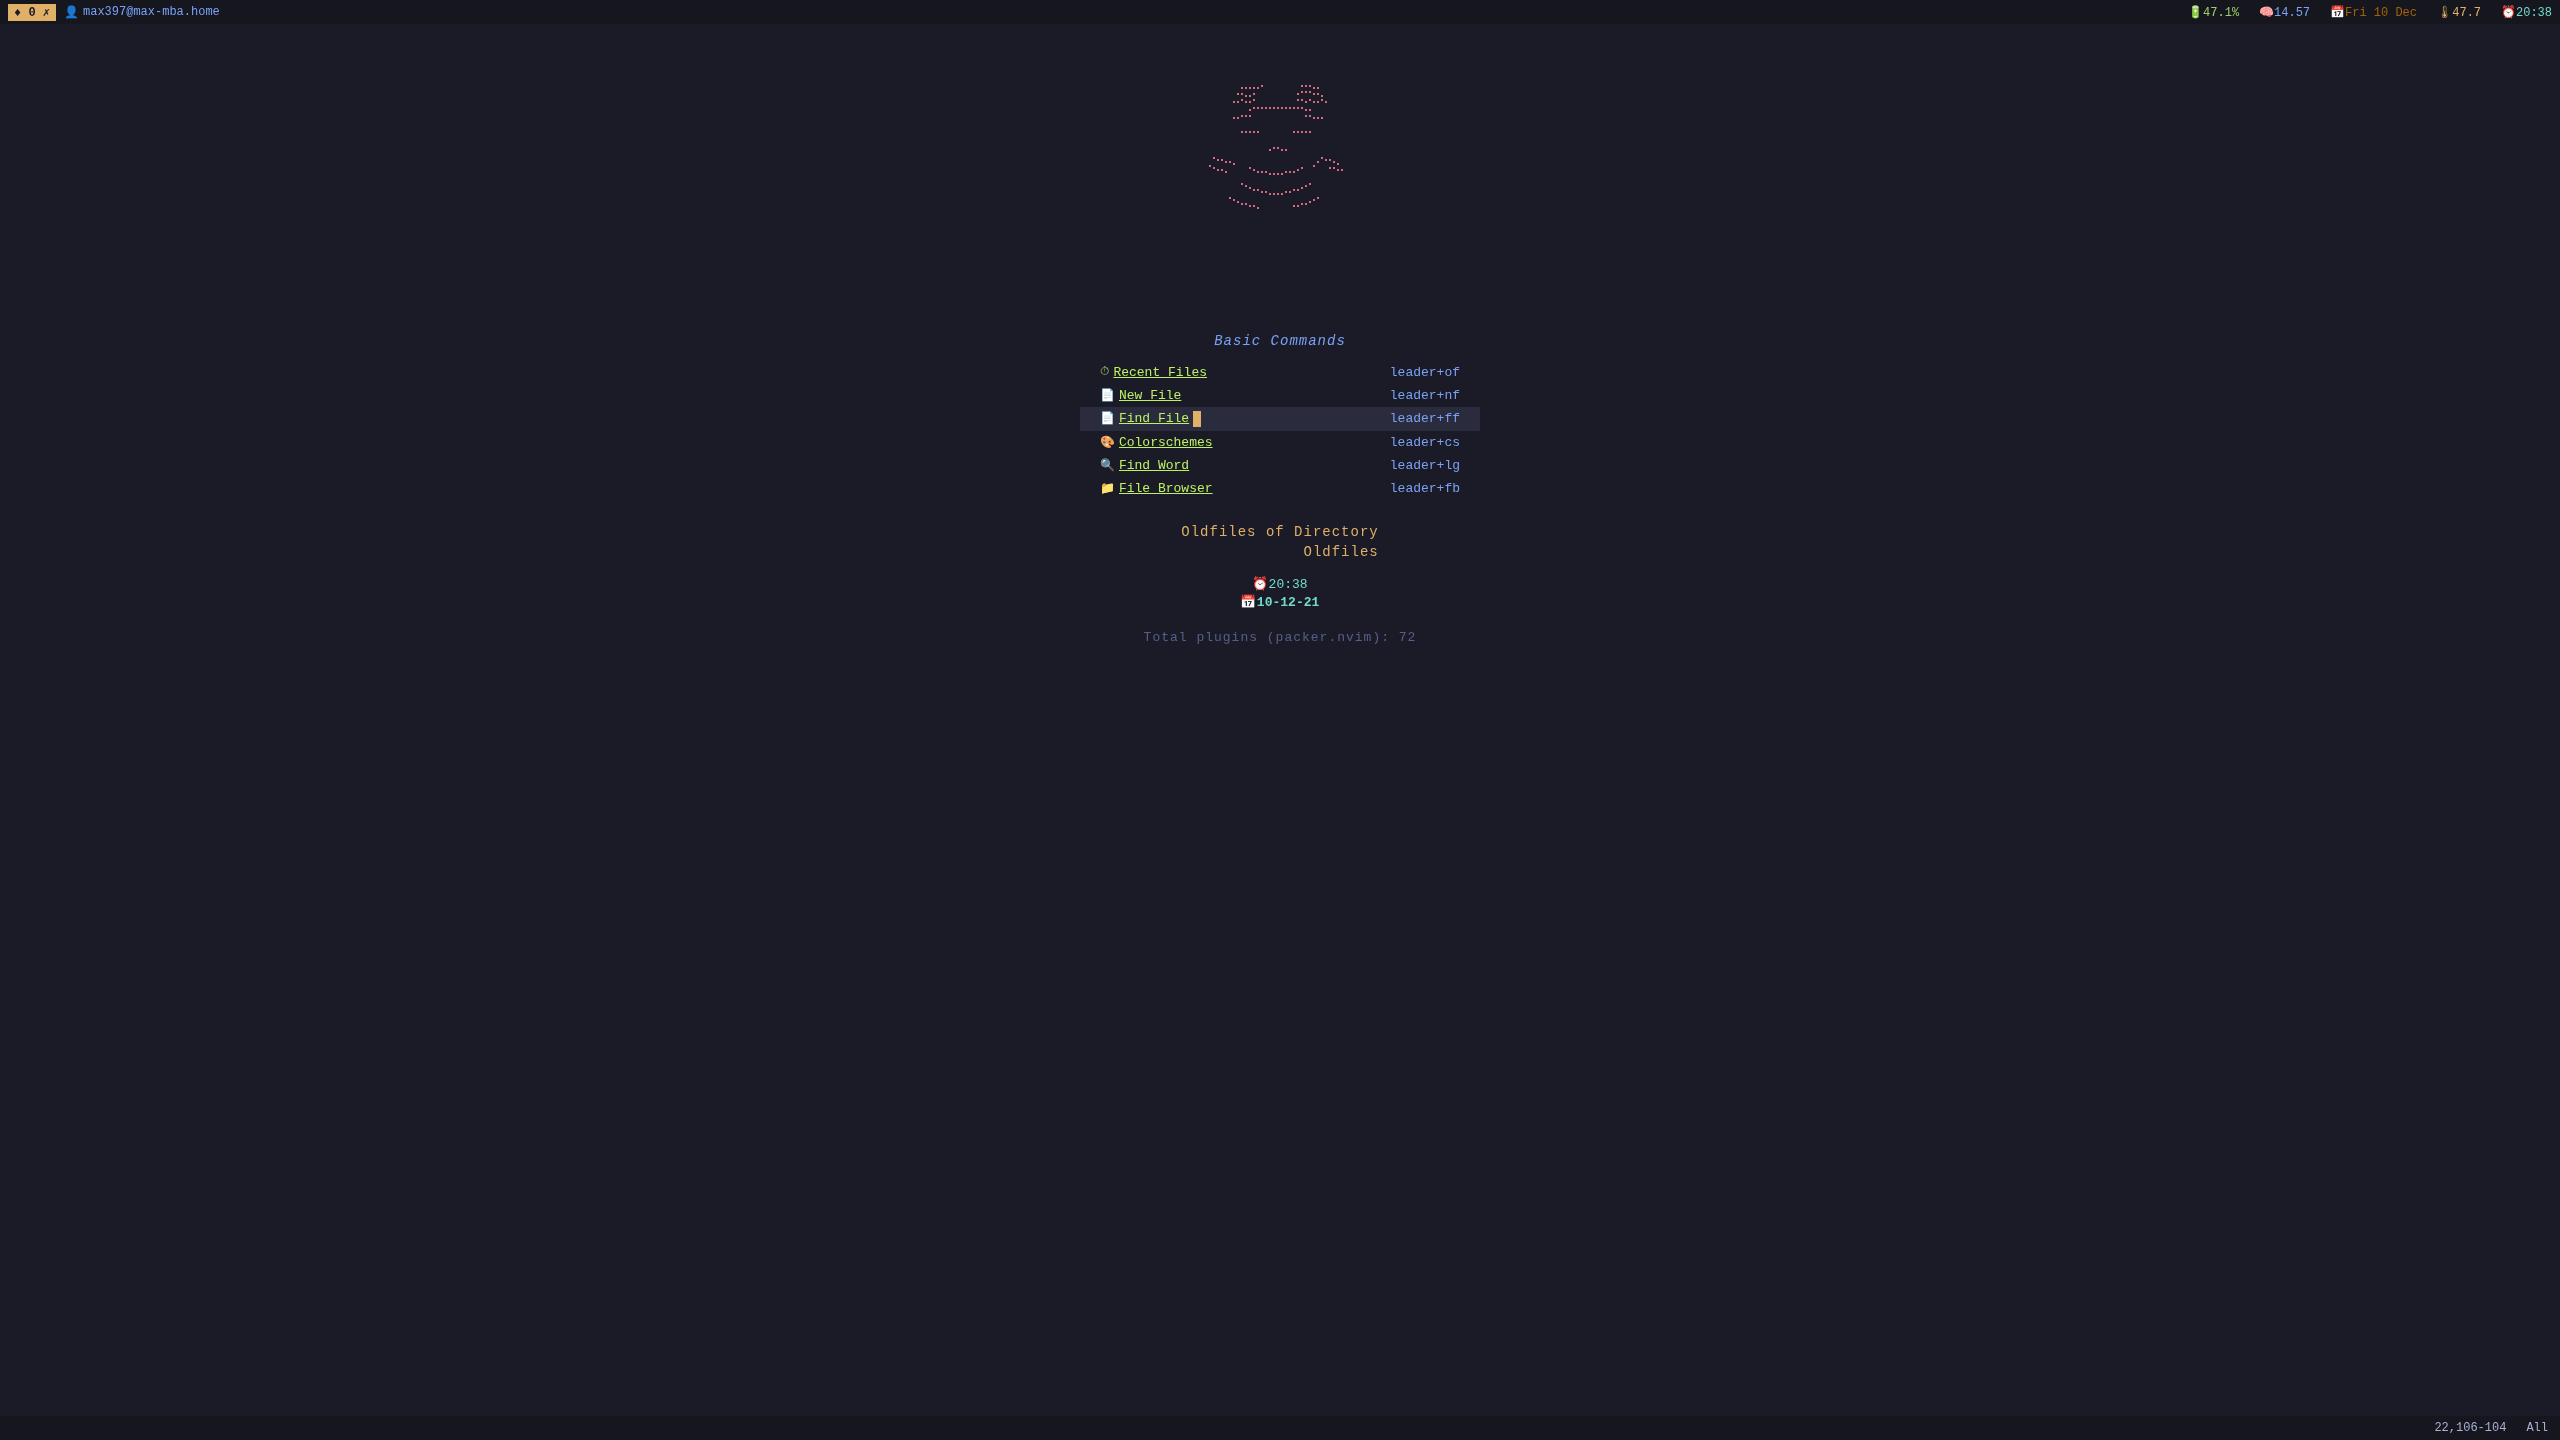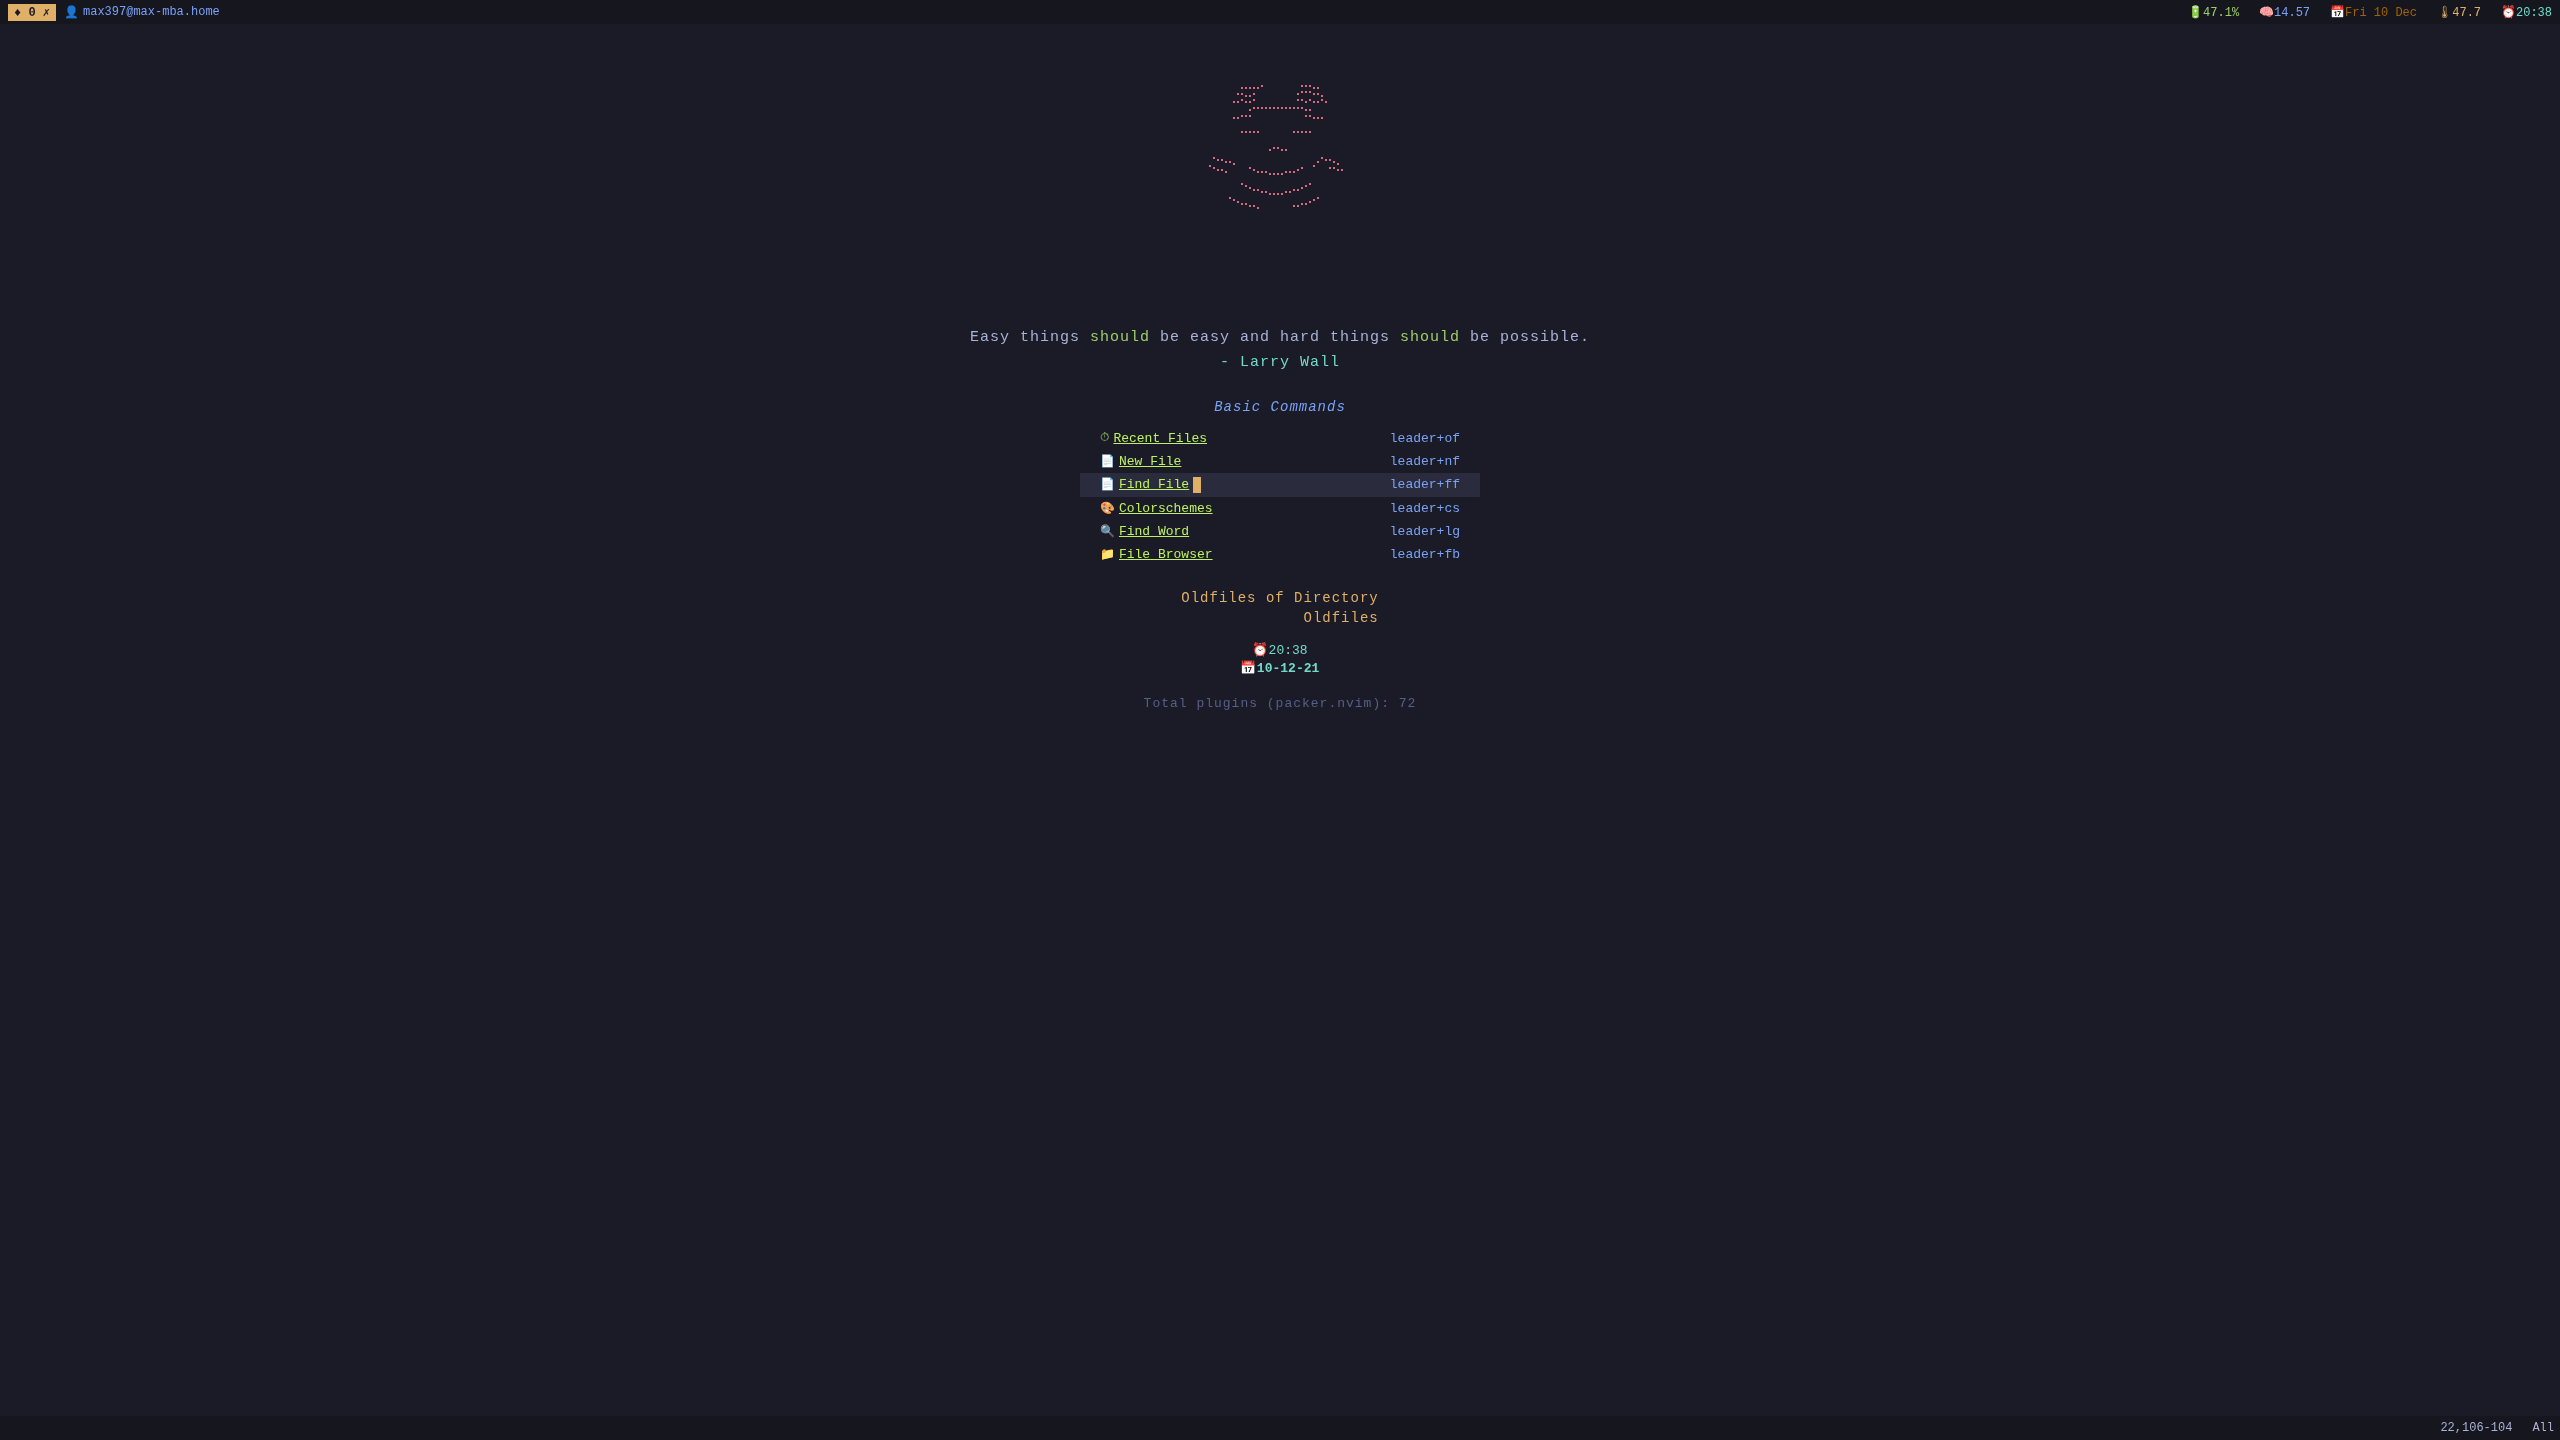--- a/index.html
+++ b/index.html
@@ -222,21 +222,21 @@
     .bottombar {
       position: fixed;
       bottom: 0;
       left: 0;
       right: 0;
       height: 24px;
       background-color: #16161e;
       display: flex;
       align-items: center;
       justify-content: space-between;
-      padding: 0 6px;
+      padding: 0 12px;
       font-size: 12px;
       color: #a9b1d6;
     }
 
     .bottom-right {
       color: #a9b1d6;
     }
 
     .bottom-all {
       color: #a9b1d6;
@@ -425,26 +425,20 @@
           <rect x="144" y="128" width="2" height="2"></rect>
         <rect x="148" y="126" width="2" height="2"></rect>
           <rect x="152" y="126" width="2" height="2"></rect>
         <rect x="156" y="124" width="2" height="2"></rect>
           <rect x="160" y="122" width="2" height="2"></rect>
         <rect x="164" y="120" width="2" height="2"></rect>
       </g>
     </svg>
   </div>
 
-  <div class="quote-container">
-    <div class="quote-text">
-      Easy things <span class="keyword">should</span> be easy and hard things <span class="keyword">should</span> be possible.
-    </div>
-    <div class="quote-author">- Larry Wall</div>
-  </div>
 
   <div class="commands-section">
     <div class="section-title">Basic Commands</div>
 
     <div class="command-item">
       <span class="command-icon">⏱</span>
       <span class="command-label">Recent Files</span>
       <span class="command-key">leader+of</span>
     </div>
 

